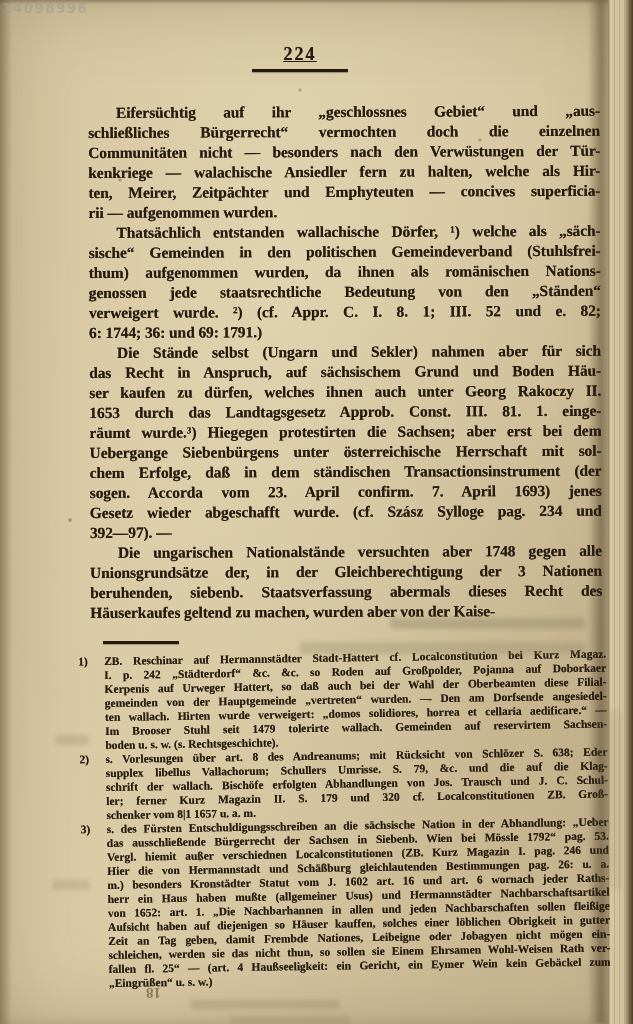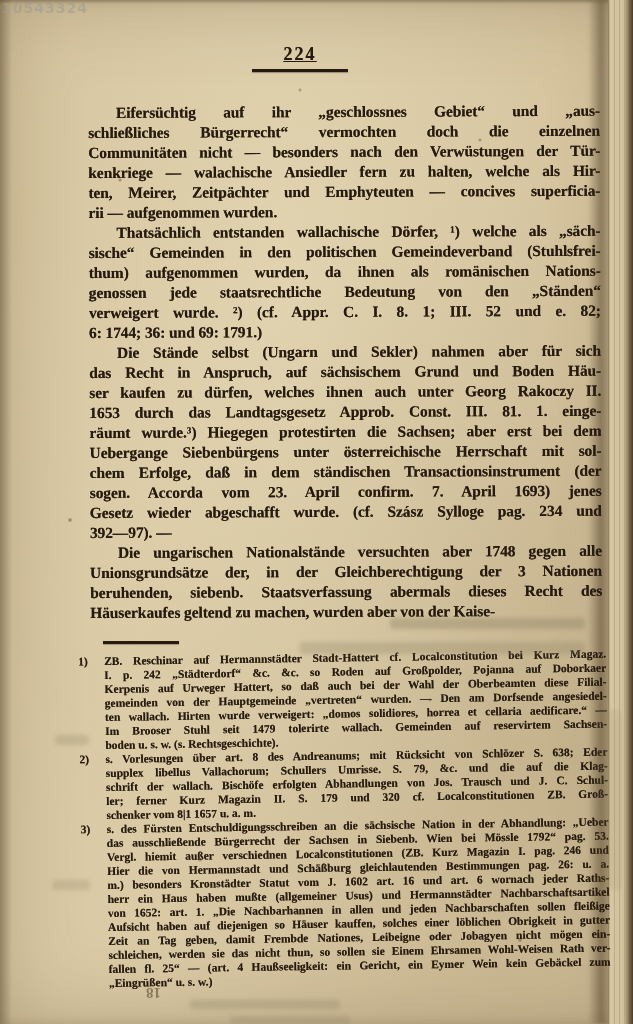--- a/index.html
+++ b/index.html
@@ -99,21 +99,21 @@
 
 <div id="page">
   <div id="speckles"></div>
 
   <div class="edge-left"></div>
   <div class="edge-top"></div>
   <div class="gutter-shadow"></div>
   <div class="edge-strip"></div>
   <div class="edge-dark"></div>
 
-  <div class="watermark">10543324</div>
+  <div class="watermark">14098996</div>
 
   <div class="pageno-wrap">
     <div class="pageno">224</div>
     <div class="pageno-rule"></div>
   </div>
 
   <div class="main-text">
       <div class="paragraph">
         <div class="tline first">Eifersüchtig auf ihr „geschlossnes Gebiet“ und „aus-</div>
         <div class="tline">schließliches Bürgerrecht“ vermochten doch die einzelnen</div>

